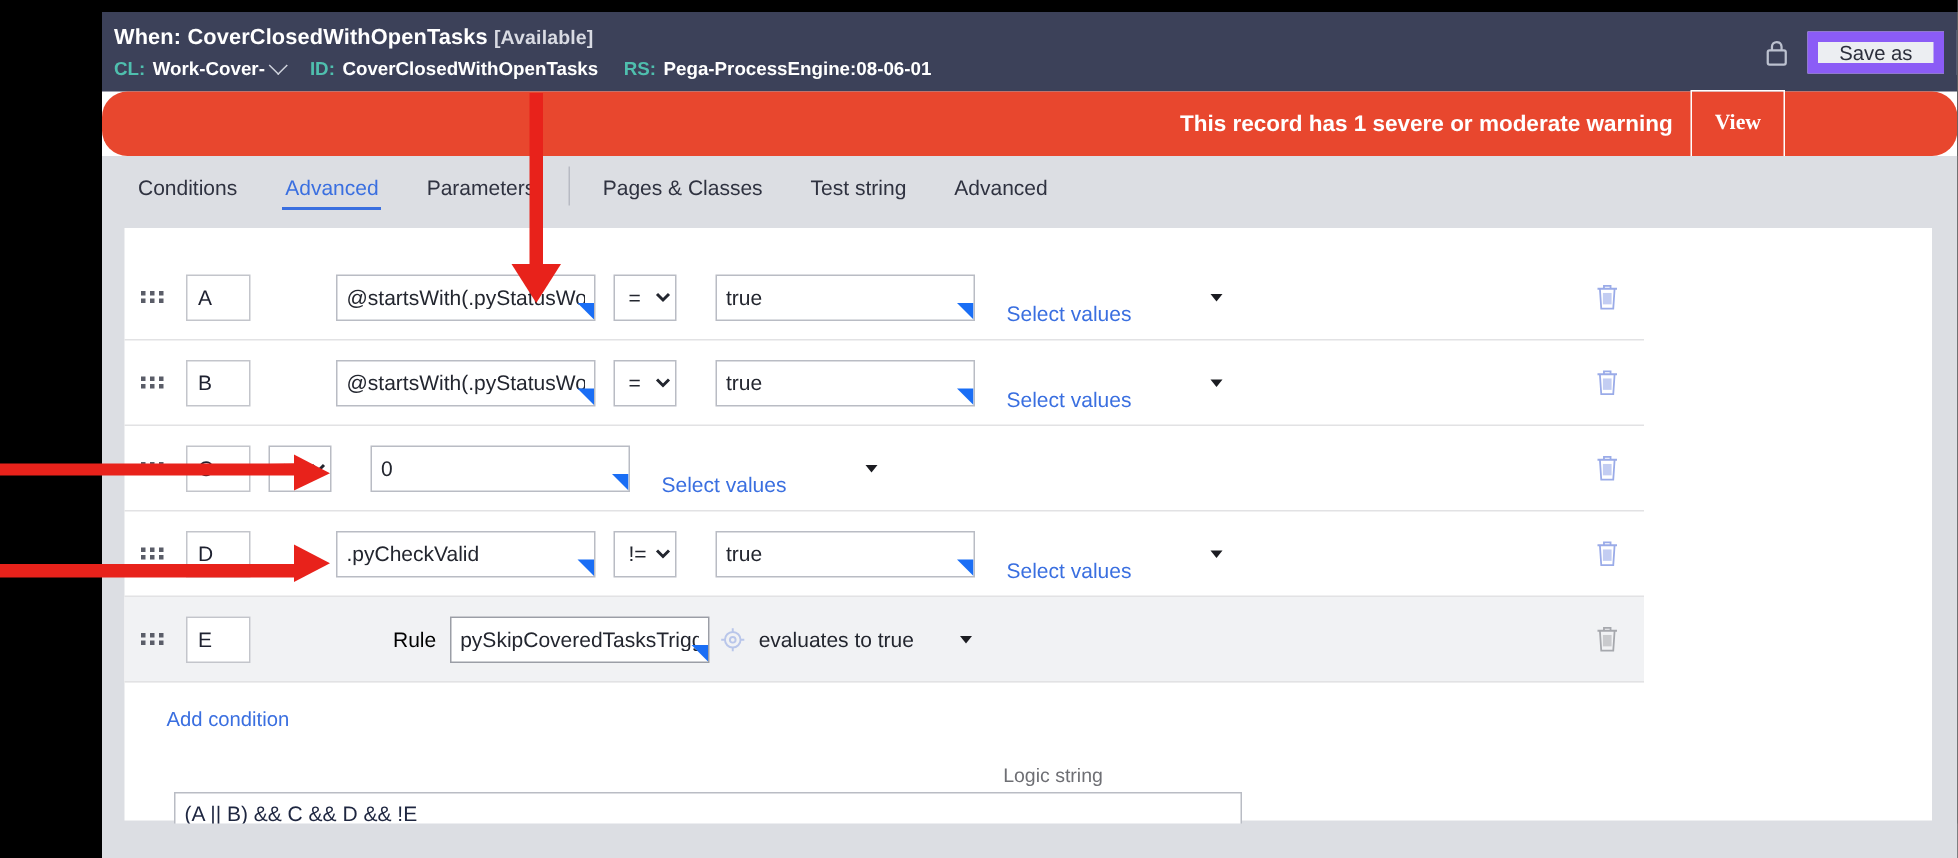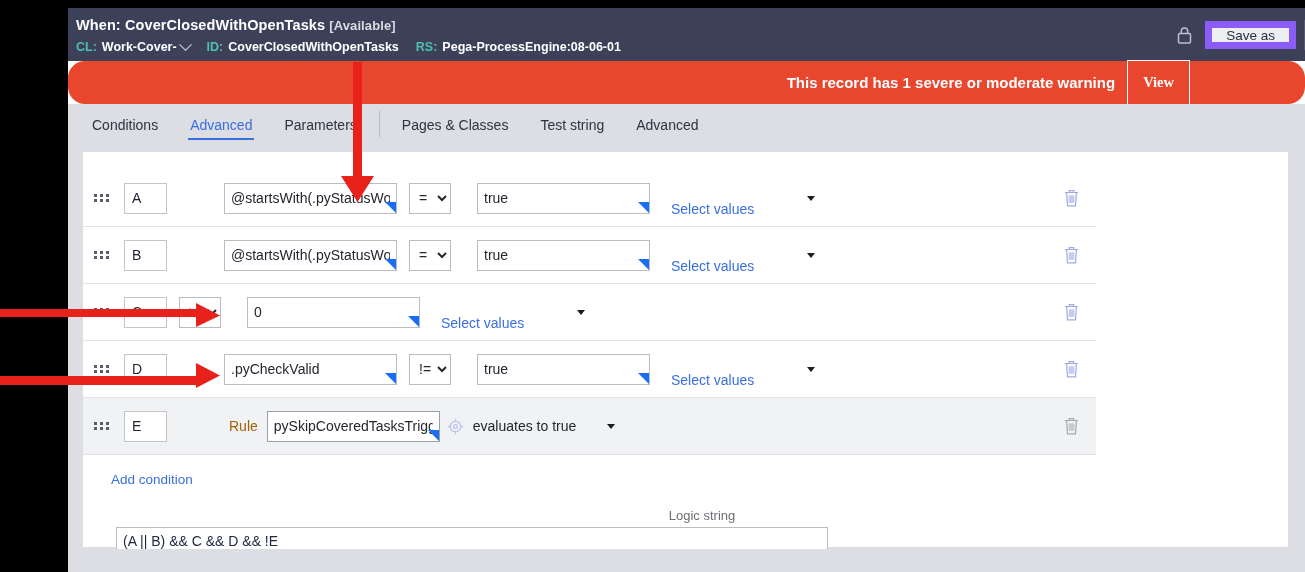--- a/index.html
+++ b/index.html
@@ -282,23 +282,23 @@
     position: absolute;
     right: 16px;
     top: 50%;
     transform: translateY(-50%);
     width: 17px; height: 20px;
     cursor: pointer;
   }
 
   
   .rule-lbl {
-    margin-left: 62px;
-    font-size: 14px;
-    color: #a16207;
+    margin-left: 95px;
+    font-size: 14px;
+    color: #000000;
     white-space: nowrap;
   }
   .f-rule {
     width: 173px;
     margin-left: 9px;
     border: 1px solid #9b9ea6;
   }
   .target-icon {
     width: 17px; height: 17px;
     margin-left: 7px;

